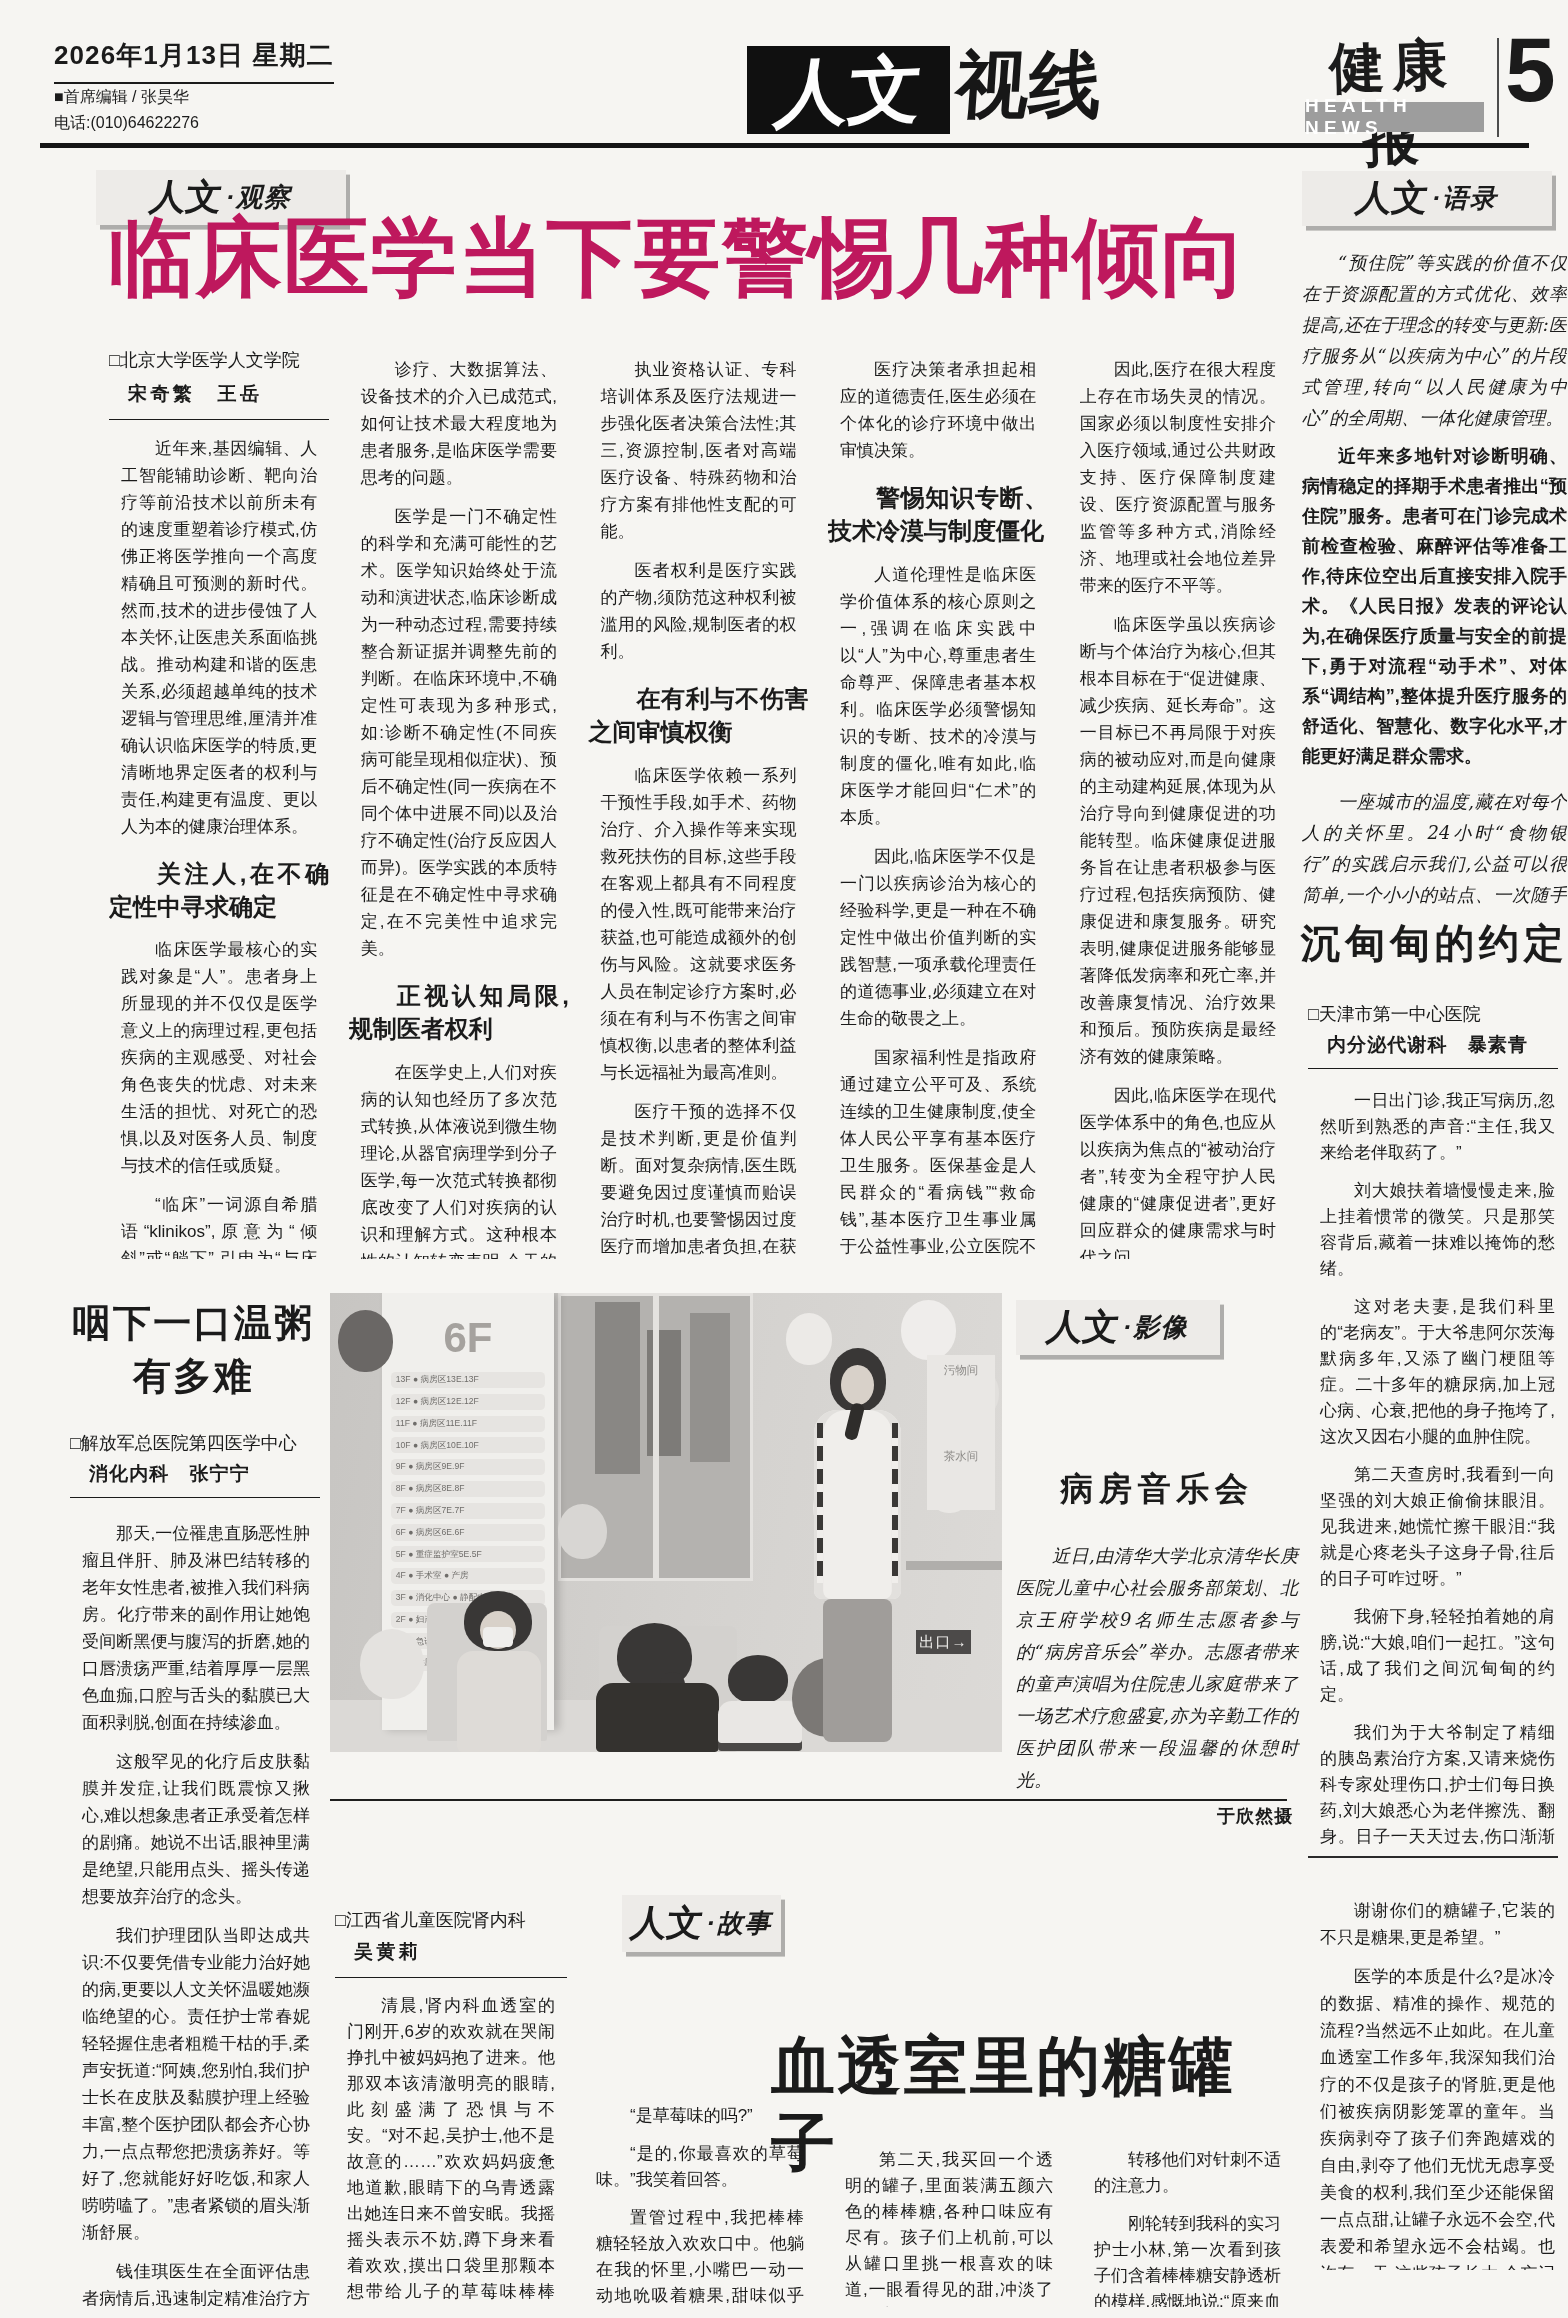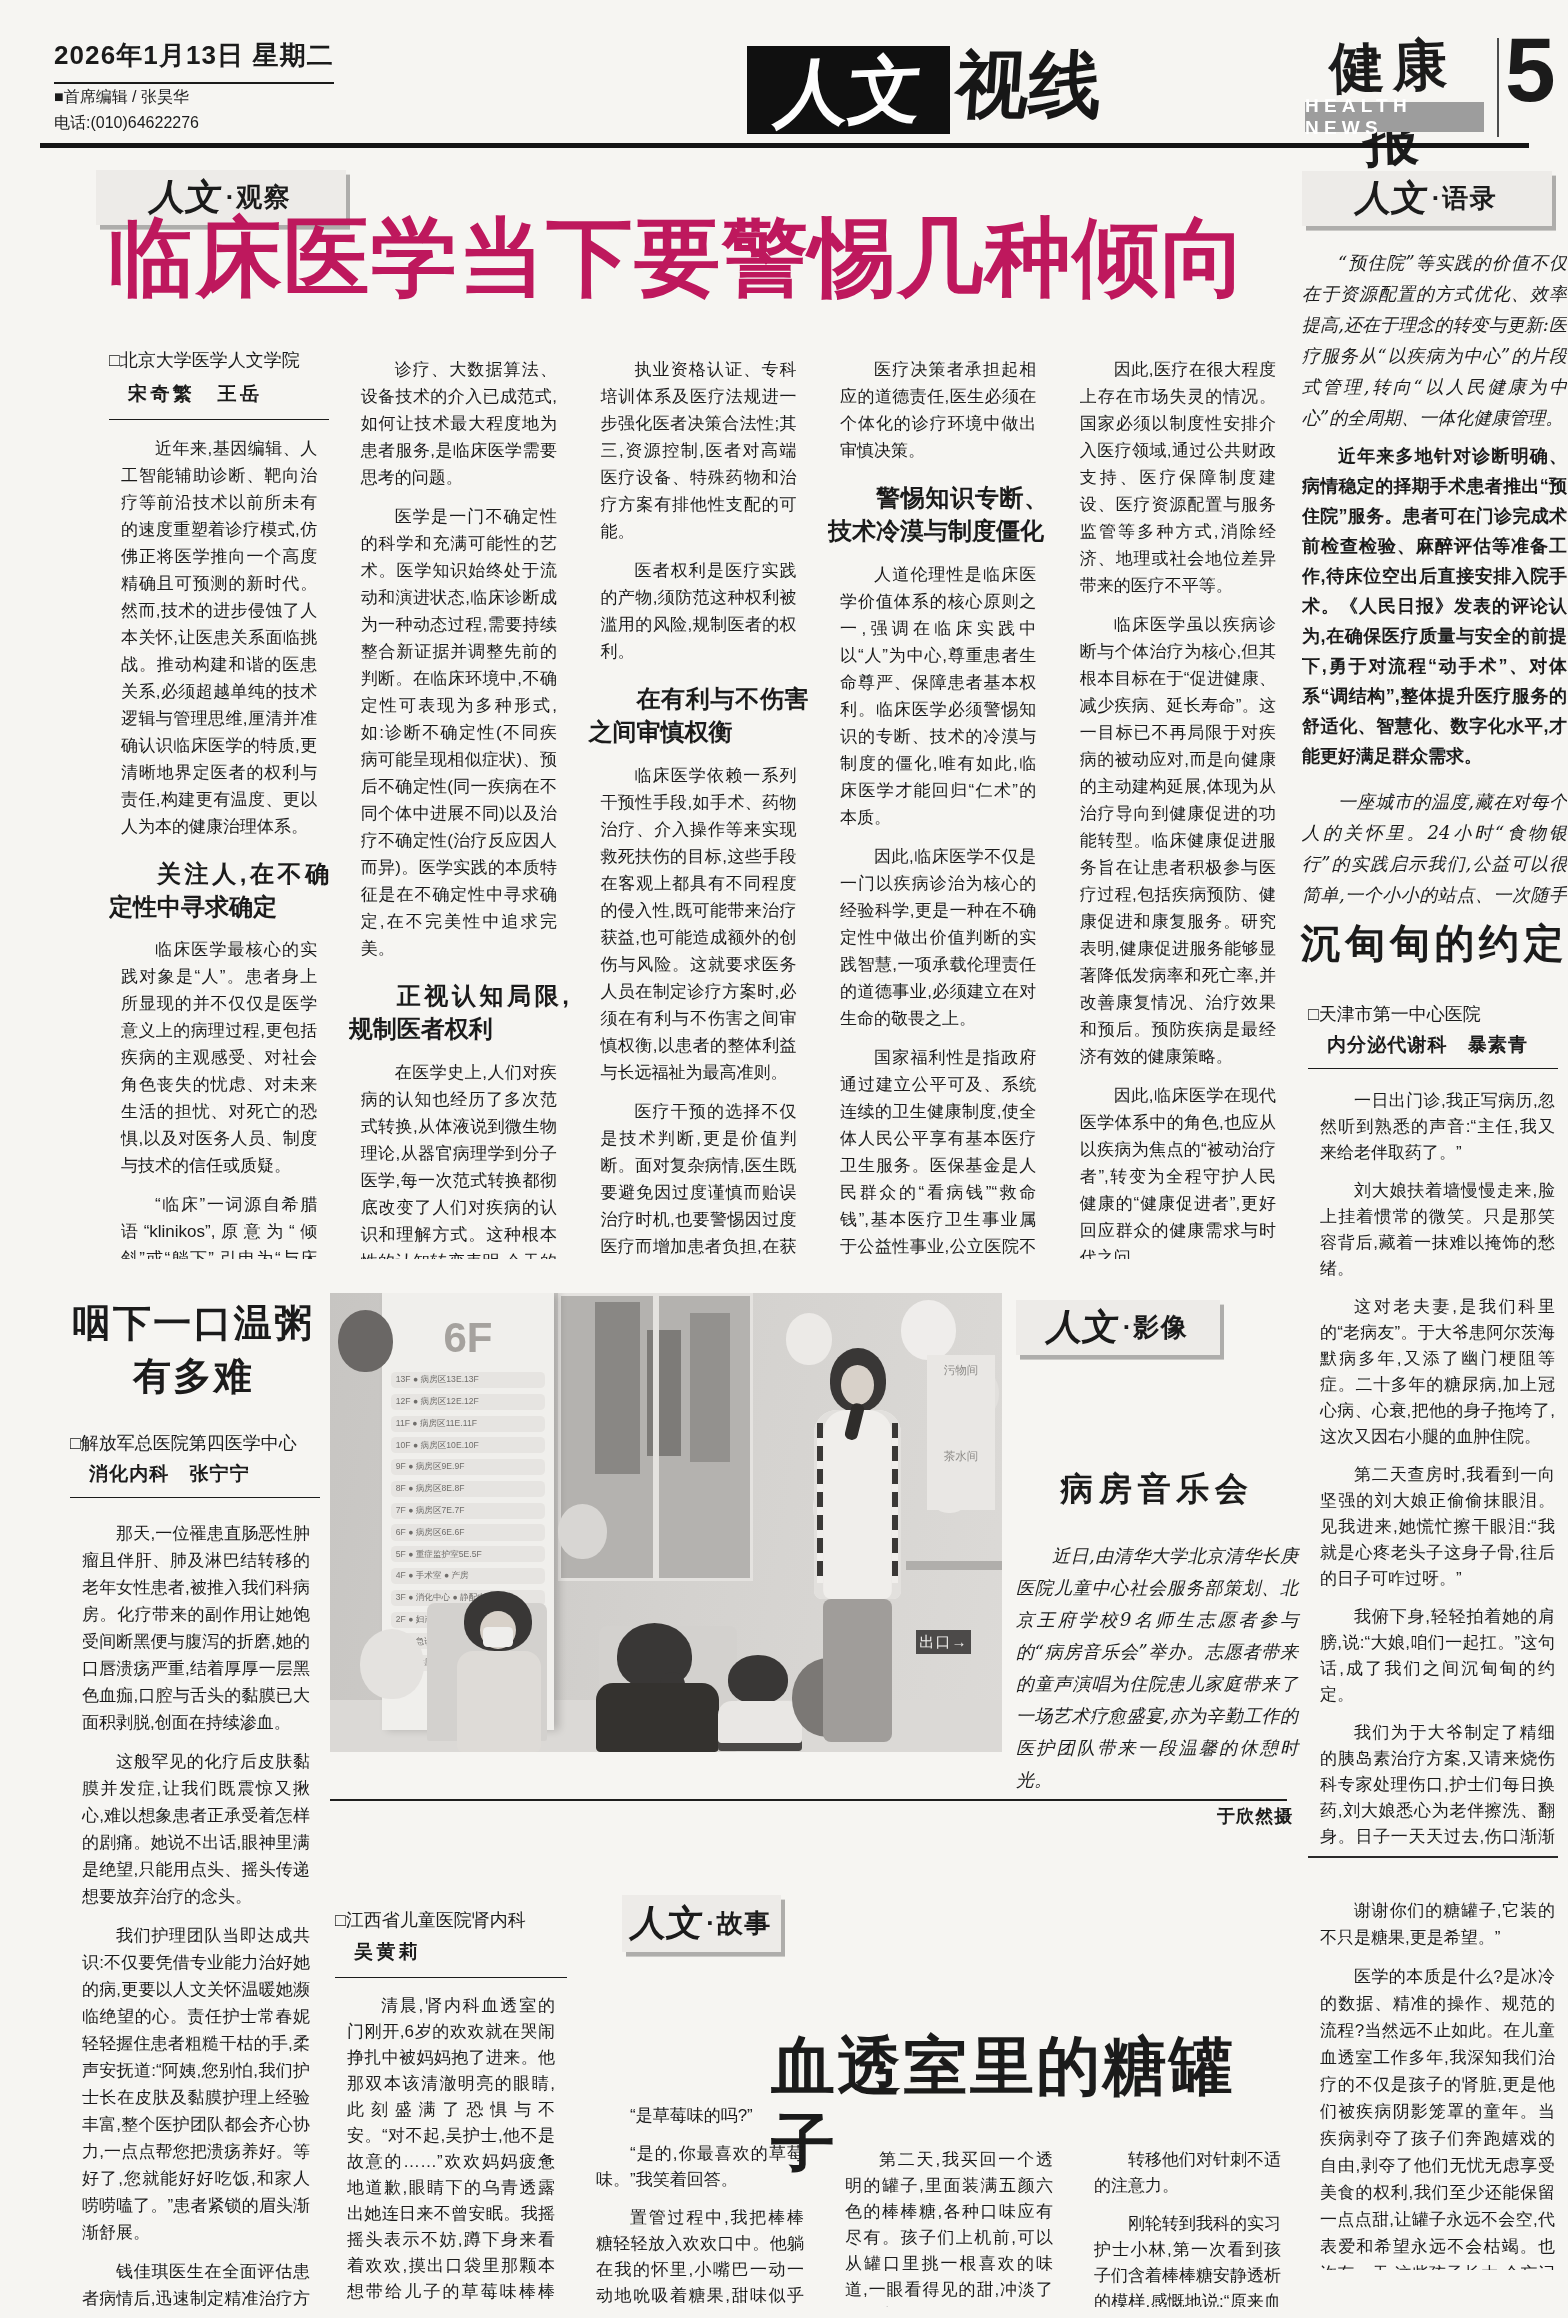--- a/index.html
+++ b/index.html
@@ -16,21 +16,21 @@
   .mast-rest{left:956px;top:48px;font-family:"DejaVu Serif",serif;font-size:73px;font-weight:900;transform:skewX(-4deg);line-height:1;color:#171717;}
   .paper-name{left:1302px;top:30px;width:183px;text-align:center;font-family:"DejaVu Serif",serif;font-size:55px;font-weight:900;letter-spacing:8px;transform:rotate(-2deg);}
   .hn-bar{left:1305px;top:102px;width:179px;height:30px;background:#9d9d9d;color:#ffffff;display:flex;align-items:center;justify-content:center;font-size:19px;font-weight:bold;letter-spacing:5.2px;}
   .pg-rule{left:1497px;top:38px;width:1.7px;height:99px;background:#4d4d4d;}
   .pg-num{left:1505px;top:24px;font-size:91px;font-weight:900;line-height:1;}
   .hdr-rule{left:40px;top:143px;width:1489px;height:5.2px;background:#151515;}
 
   
   .seclabel{background:#edebe8;box-shadow:4px 4.6px 0 rgba(40,40,40,.35);display:flex;align-items:center;justify-content:center;gap:3.4px;}
   .lab-brand{font-family:"DejaVu Serif",serif;font-size:36px;font-weight:900;transform:skewX(-8deg);}
-  .lab-sec{font-size:26px;font-weight:900;letter-spacing:1.7px;}
+  .lab-sec{font-size:26px;font-weight:900;letter-spacing:1.7px;font-style:italic;}
 
   
   .headline{left:108px;top:210px;width:1181px;text-align:left;font-size:86px;font-weight:900;letter-spacing:1.7px;line-height:1.1;color:#be185d;}
   .main-cols{left:109px;top:344px;width:1179px;height:915px;display:flex;gap:19.5px;}
   .col{flex:1 1 0;min-width:0;overflow:hidden;font-size:17px;line-height:27px;text-align:justify;}
   .para{margin:12px;text-indent:2em;}
   .subhead{margin:17px 0 13.8px;font-size:24px;line-height:33px;font-weight:700;text-indent:2em;}
   .byline{border-bottom:1.7px solid #1b1b1b;padding:3.4px 0 11.5px;margin-bottom:15px;}
   .by-org{font-size:18px;text-indent:0;margin:0;}
   .by-names{font-size:19px;font-weight:bold;margin:5.7px 0 0;text-indent:1em;letter-spacing:3.4px;}

